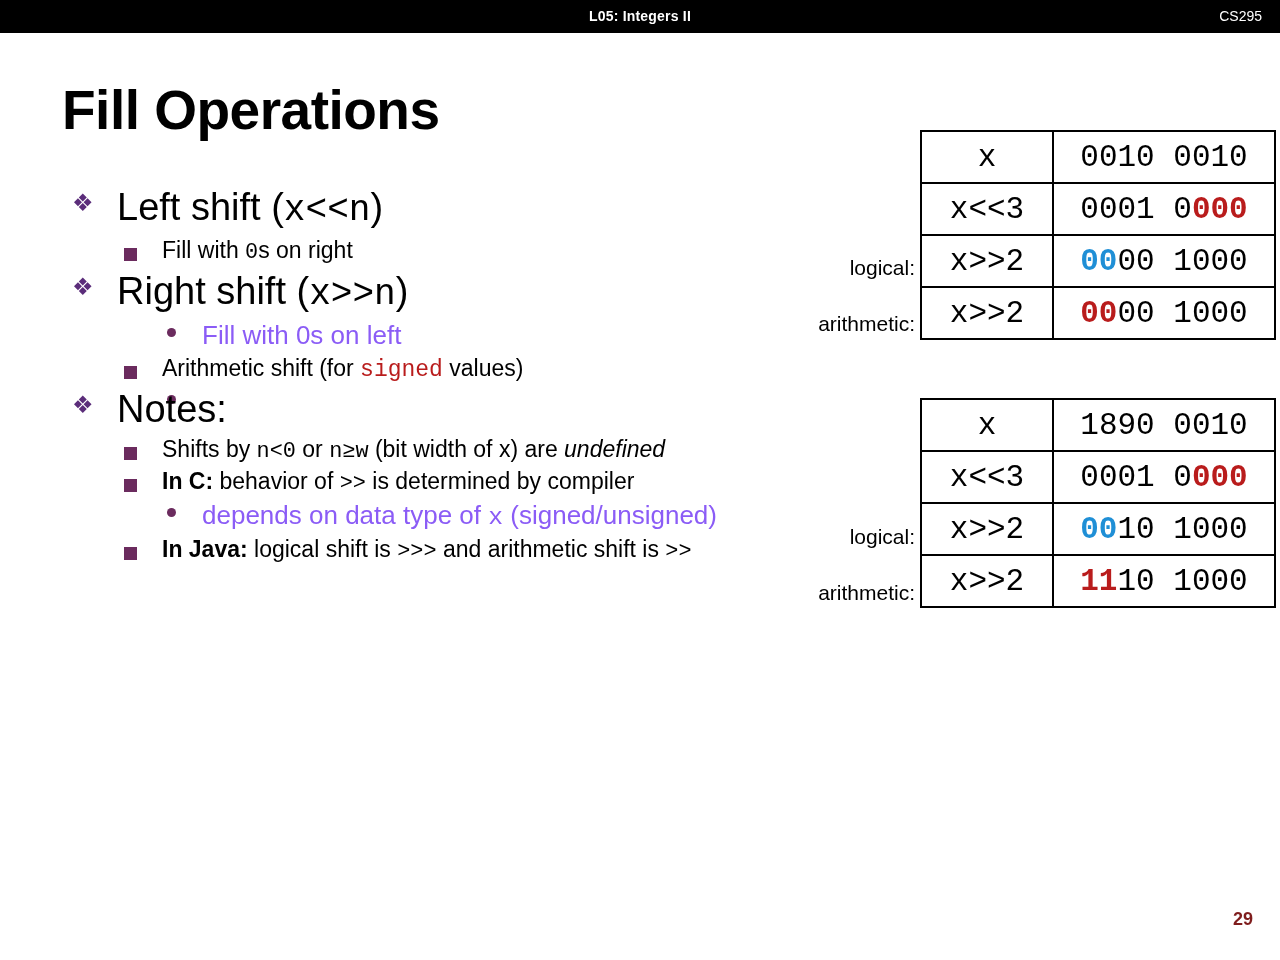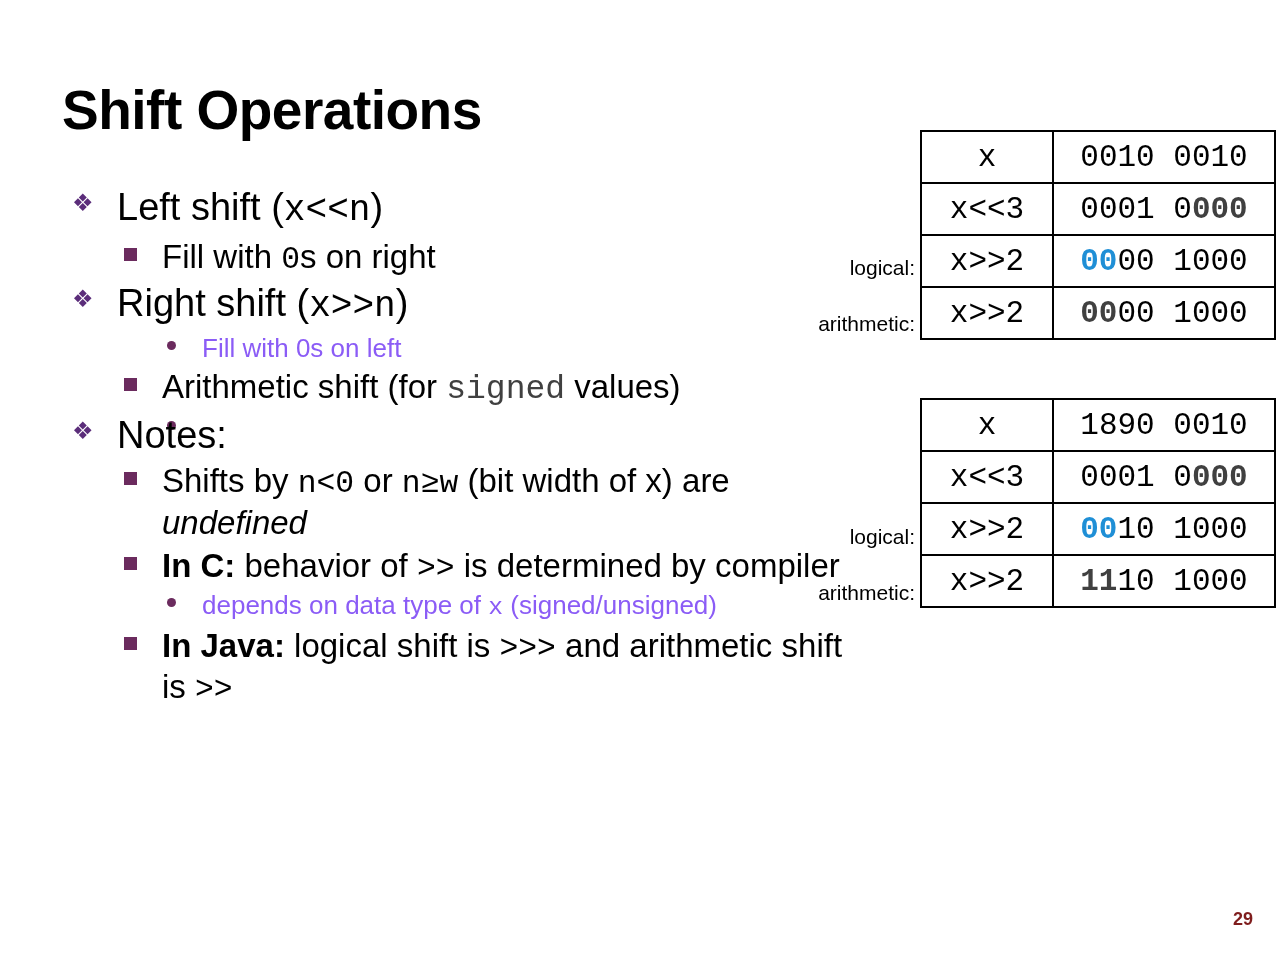--- a/index.html
+++ b/index.html
@@ -73,21 +73,21 @@
   }
   .l1 .bullet-mark {
     position: absolute;
     left: 10px;
     top: 4px;
     color: #5b2d7a;
     font-size: 24px;
   }
   .l2 {
     position: relative;
-    font-size: 33px;
+    font-size: 23px;
     line-height: 1.2;
     padding-left: 100px;
     margin-bottom: 3px;
     color: #000;
   }
   .l2 .bullet-mark {
     position: absolute;
     left: 62px;
     top: 11px;
     width: 13px;
@@ -109,21 +109,21 @@
     width: 9px;
     height: 9px;
     border-radius: 50%;
     background: #6b2b5e;
   }
   .mono {
     font-family: "Liberation Mono", monospace;
     font-size: 0.95em;
   }
   .blue { color: #1f8fd6; }
-  .red  { color: #404040; font-family: Liberation Mono, monospace; }
+  .red  { color: #b91c1c; font-family: Liberation Mono, monospace; }
   .ital { font-style: italic; }
   .bold { font-weight: bold; }
 
   
   .shift-table {
     position: absolute;
     border-collapse: collapse;
     font-family: "Liberation Mono", monospace;
   }
   .shift-table td {
@@ -163,22 +163,26 @@
     font-size: 18px;
     font-weight: bold;
     color: #7f1d1d;
   }
 </style>
 </head>
 <body>
 
 <div class="slide">
 
-
-  <div class="slide-title">Shift Operations</div>
+  <div class="header-bar">
+    <div class="header-title">L05:  Integers II</div>
+    <div class="header-course">CS295</div>
+  </div>
+
+  <div class="slide-title">Fill Operations</div>
 
   <div class="bullets">
 
     <div class="l1">
       <span class="bullet-mark">❖</span>
       <span>Left shift (</span><span class="mono">x&lt;&lt;n</span><span>)</span>
     </div>
 
     <div class="l2">
       <span class="bullet-mark"></span>

